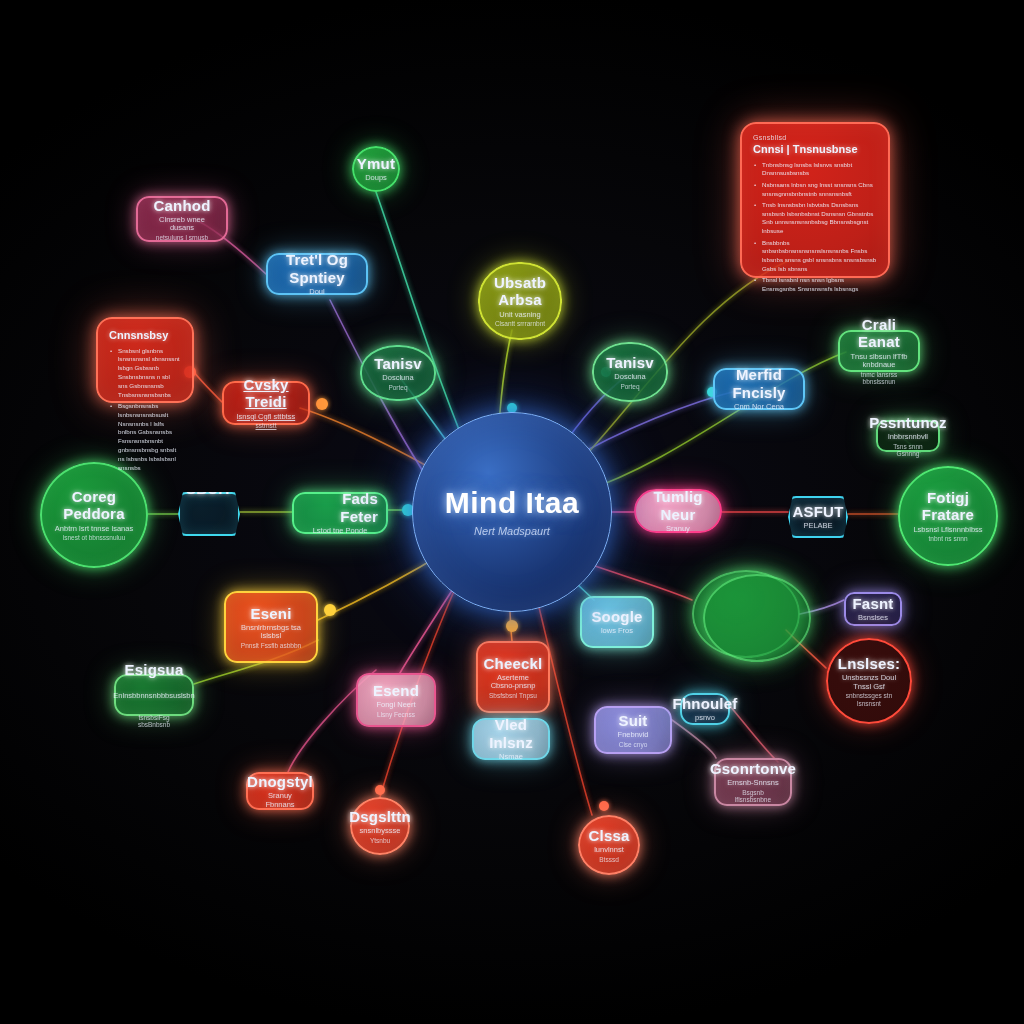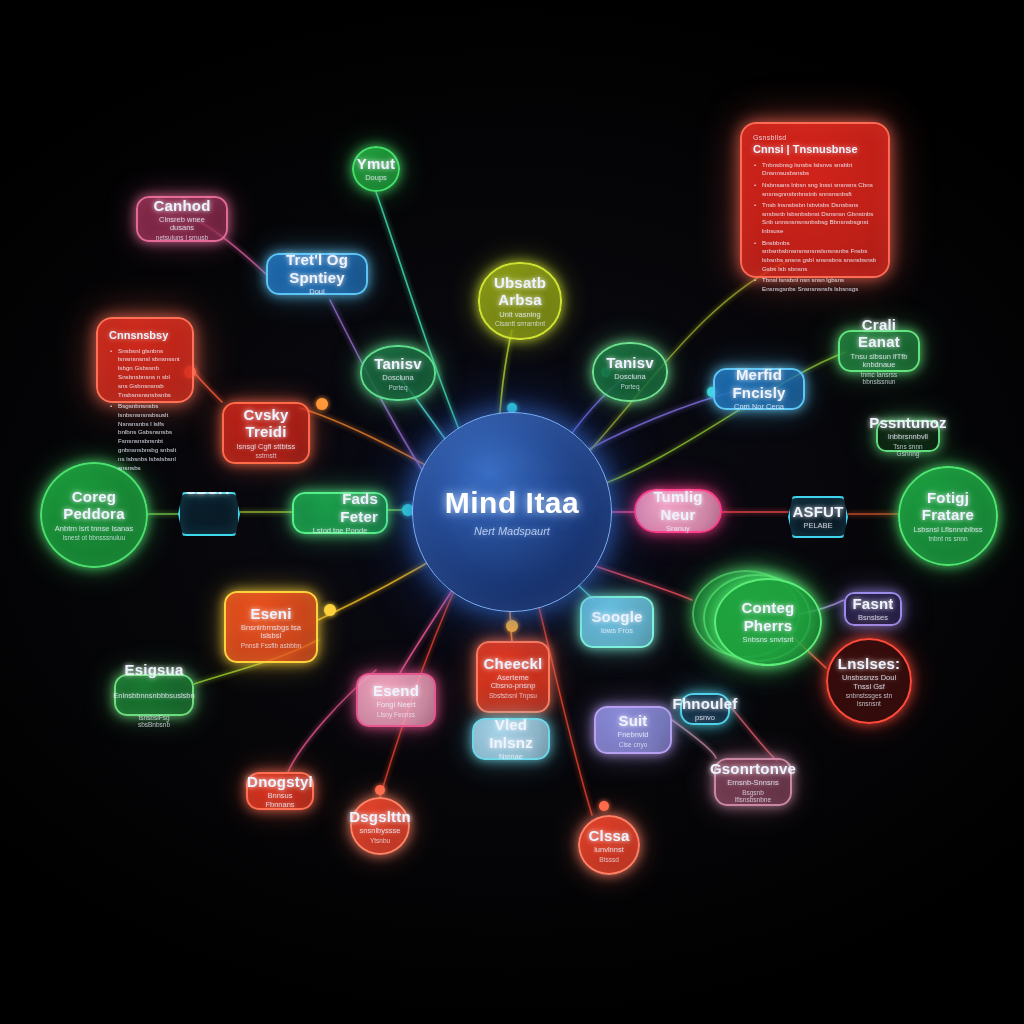--- a/index.html
+++ b/index.html
@@ -139,21 +139,21 @@
       </div>
       <div class="node rrect" style="left: 713px; top: 368px; width: 92px; height: 42px; background: radial-gradient(circle at 35% 28%, rgba(29, 111, 181, 0.98) 0%, rgba(29, 111, 181, 0.82) 70%, rgba(29, 111, 181, 0.66) 100%); border-color: rgb(94, 198, 247); box-shadow: rgba(94, 198, 247, 0.85) 0px 0px 12px, rgba(94, 198, 247, 0.38) 0px 0px 30px, rgba(94, 198, 247, 0.2) 0px 0px 14px inset;">
         <div class="t1">Merfid Fncisly</div>
         <div class="t2">Cnm Nor Cena</div>
       </div>
       <div class="node rrect" style="left: 838px; top: 330px; width: 82px; height: 42px; background: radial-gradient(circle at 35% 28%, rgba(30, 122, 58, 0.98) 0%, rgba(30, 122, 58, 0.82) 70%, rgba(30, 122, 58, 0.66) 100%); border-color: rgb(99, 227, 126); box-shadow: rgba(99, 227, 126, 0.85) 0px 0px 12px, rgba(99, 227, 126, 0.38) 0px 0px 30px, rgba(99, 227, 126, 0.2) 0px 0px 14px inset;">
         <div class="t1">Crali Eanat</div>
         <div class="t2">Tnsu slbsun lfTfb knbdnaue</div>
         <div class="t3">tnmc lansrss bbnslssnun</div>
       </div>
-      <div class="node rrect" style="left: 222px; top: 402px; width: 88px; height: 62px; background: radial-gradient(circle at 35% 28%, rgba(195, 35, 24, 0.98) 0%, rgba(195, 35, 24, 0.82) 70%, rgba(195, 35, 24, 0.66) 100%); border-color: rgb(255, 106, 74); box-shadow: rgba(255, 106, 74, 0.85) 0px 0px 12px, rgba(255, 106, 74, 0.38) 0px 0px 30px, rgba(255, 106, 74, 0.2) 0px 0px 14px inset;">
+      <div class="node rrect" style="left: 222px; top: 381px; width: 88px; height: 44px; background: radial-gradient(circle at 35% 28%, rgba(195, 35, 24, 0.98) 0%, rgba(195, 35, 24, 0.82) 70%, rgba(195, 35, 24, 0.66) 100%); border-color: rgb(255, 106, 74); box-shadow: rgba(255, 106, 74, 0.85) 0px 0px 12px, rgba(255, 106, 74, 0.38) 0px 0px 30px, rgba(255, 106, 74, 0.2) 0px 0px 14px inset; text-decoration: underline;">
         <div class="t1">Cvsky Treidi</div>
         <div class="t2">lsnsgl Cgfl sttbtss</div>
         <div class="t3">sstrnstt</div>
       </div>
       <div class="node circ" style="left: 40px; top: 462px; width: 108px; height: 106px; background: radial-gradient(circle at 35% 28%, rgba(27, 156, 60, 0.98) 0%, rgba(27, 156, 60, 0.82) 70%, rgba(27, 156, 60, 0.66) 100%); border-color: rgb(76, 224, 111); box-shadow: rgba(76, 224, 111, 0.85) 0px 0px 12px, rgba(76, 224, 111, 0.38) 0px 0px 30px, rgba(76, 224, 111, 0.2) 0px 0px 14px inset;">
         <div class="t1">Coreg Peddora</div>
         <div class="t2">Anbtrn lsrt tnnse lsanas</div>
         <div class="t3">lsnest ot bbnsssnuluu</div>
       </div>
       <div class="node hexbadge" style="left: 178px; top: 492px; width: 62px; height: 44px; background: radial-gradient(circle at 35% 28%, rgba(10, 31, 44, 0.98) 0%, rgba(10, 31, 44, 0.82) 70%, rgba(10, 31, 44, 0.66) 100%); border-color: rgb(63, 217, 238); box-shadow: rgba(63, 217, 238, 0.85) 0px 0px 12px, rgba(63, 217, 238, 0.38) 0px 0px 30px, rgba(63, 217, 238, 0.2) 0px 0px 14px inset; gap: 40px;">
@@ -214,39 +214,35 @@
         <div class="t1">Fhnoulef</div>
         <div class="t2">psnvo</div>
       </div>
       <div class="node rrect" style="left: 714px; top: 758px; width: 78px; height: 48px; background: radial-gradient(circle at 35% 28%, rgba(125, 63, 86, 0.98) 0%, rgba(125, 63, 86, 0.82) 70%, rgba(125, 63, 86, 0.66) 100%); border-color: rgb(201, 135, 162); box-shadow: rgba(201, 135, 162, 0.85) 0px 0px 12px, rgba(201, 135, 162, 0.38) 0px 0px 30px, rgba(201, 135, 162, 0.2) 0px 0px 14px inset;">
         <div class="t1">Gsonrtonve</div>
         <div class="t2">Ernsnb-Snnsns</div>
         <div class="t3">Bsgsnb lflsnsbsnbne</div>
       </div>
       <div class="node rrect" style="left: 246px; top: 772px; width: 68px; height: 38px; background: radial-gradient(circle at 35% 28%, rgba(224, 52, 31, 0.98) 0%, rgba(224, 52, 31, 0.82) 70%, rgba(224, 52, 31, 0.66) 100%); border-color: rgb(255, 110, 82); box-shadow: rgba(255, 110, 82, 0.85) 0px 0px 12px, rgba(255, 110, 82, 0.38) 0px 0px 30px, rgba(255, 110, 82, 0.2) 0px 0px 14px inset;">
         <div class="t1">Dnogstyl</div>
-        <div class="t2">Bnnsus Fbnnans</div>
+        <div class="t2">Sranuy Fbnnans</div>
       </div>
       <div class="node circ" style="left: 350px; top: 797px; width: 60px; height: 58px; background: radial-gradient(circle at 35% 28%, rgba(232, 65, 42, 0.98) 0%, rgba(232, 65, 42, 0.82) 70%, rgba(232, 65, 42, 0.66) 100%); border-color: rgb(255, 131, 102); box-shadow: rgba(255, 131, 102, 0.85) 0px 0px 12px, rgba(255, 131, 102, 0.38) 0px 0px 30px, rgba(255, 131, 102, 0.2) 0px 0px 14px inset;">
         <div class="t1">Dsgslttn</div>
         <div class="t2">snsnlbyssse</div>
         <div class="t3">Ytsnbu</div>
       </div>
       <div class="node circ" style="left: 578px; top: 815px; width: 62px; height: 60px; background: radial-gradient(circle at 35% 28%, rgba(230, 62, 39, 0.98) 0%, rgba(230, 62, 39, 0.82) 70%, rgba(230, 62, 39, 0.66) 100%); border-color: rgb(255, 128, 102); box-shadow: rgba(255, 128, 102, 0.85) 0px 0px 12px, rgba(255, 128, 102, 0.38) 0px 0px 30px, rgba(255, 128, 102, 0.2) 0px 0px 14px inset;">
         <div class="t1">Clssa</div>
         <div class="t2">lunvlnnst</div>
         <div class="t3">Btsssd</div>
       </div>
       <div class="stackwrap" style="left: 692px; top: 570px; width: 132px; height: 104px;">
         <div class="node circ" style="left: 0px; top: 0px; width: 108px; height: 88px; background: radial-gradient(circle at 35% 28%, rgba(31, 165, 63, 0.95) 0%, rgba(31, 165, 63, 0.7) 100%); border-color: rgb(92, 238, 121); box-shadow: rgba(92, 238, 121, 0.8) 0px 0px 14px, rgba(92, 238, 121, 0.35) 0px 0px 34px; opacity: 0.72;"></div>
         <div class="node circ" style="left: 11px; top: 4px; width: 108px; height: 88px; background: radial-gradient(circle at 35% 28%, rgba(31, 165, 63, 0.95) 0%, rgba(31, 165, 63, 0.7) 100%); border-color: rgb(92, 238, 121); box-shadow: rgba(92, 238, 121, 0.8) 0px 0px 14px, rgba(92, 238, 121, 0.35) 0px 0px 34px; opacity: 0.72;"></div>
-        <div class="node circ" style="left: 22px; top: 8px; width: 108px; height: 88px; background: radial-gradient(circle at 35% 28%, rgba(31, 165, 63, 0.95) 0%, rgba(31, 165, 63, 0.7) 100%); border-color: rgb(92, 238, 121); box-shadow: rgba(92, 238, 121, 0.8) 0px 0px 14px, rgba(92, 238, 121, 0.35) 0px 0px 34px;">
-          <div class="t1">Conteg Pherrs</div>
-          <div class="t2">Snbsns snvtsnt</div>
-        </div>
       </div>
       <div class="node callout" style="left: 876px; top: 420px; width: 64px; height: 32px; border-radius: 10px; background: radial-gradient(circle at 38% 30%, rgba(14, 42, 20, 0.95) 0%, rgba(14, 42, 20, 0.85) 100%); border-color: rgb(95, 217, 122); box-shadow: rgba(95, 217, 122, 0.8) 0px 0px 12px, rgba(95, 217, 122, 0.35) 0px 0px 30px;">
         <div class="t1">Pssntunoz</div>
         <div class="t2">lnbbrsnnbvll</div>
         <div class="t3">Tsns snnn Gsnnng</div>
       </div>
       <div class="node callout" style="left: 844px; top: 592px; width: 58px; height: 34px; border-radius: 10px; background: radial-gradient(circle at 38% 30%, rgba(43, 37, 80, 0.95) 0%, rgba(43, 37, 80, 0.85) 100%); border-color: rgb(155, 139, 232); box-shadow: rgba(155, 139, 232, 0.8) 0px 0px 12px, rgba(155, 139, 232, 0.35) 0px 0px 30px;">
         <div class="t1">Fasnt</div>
         <div class="t2">Bsnslses</div>
       </div>

